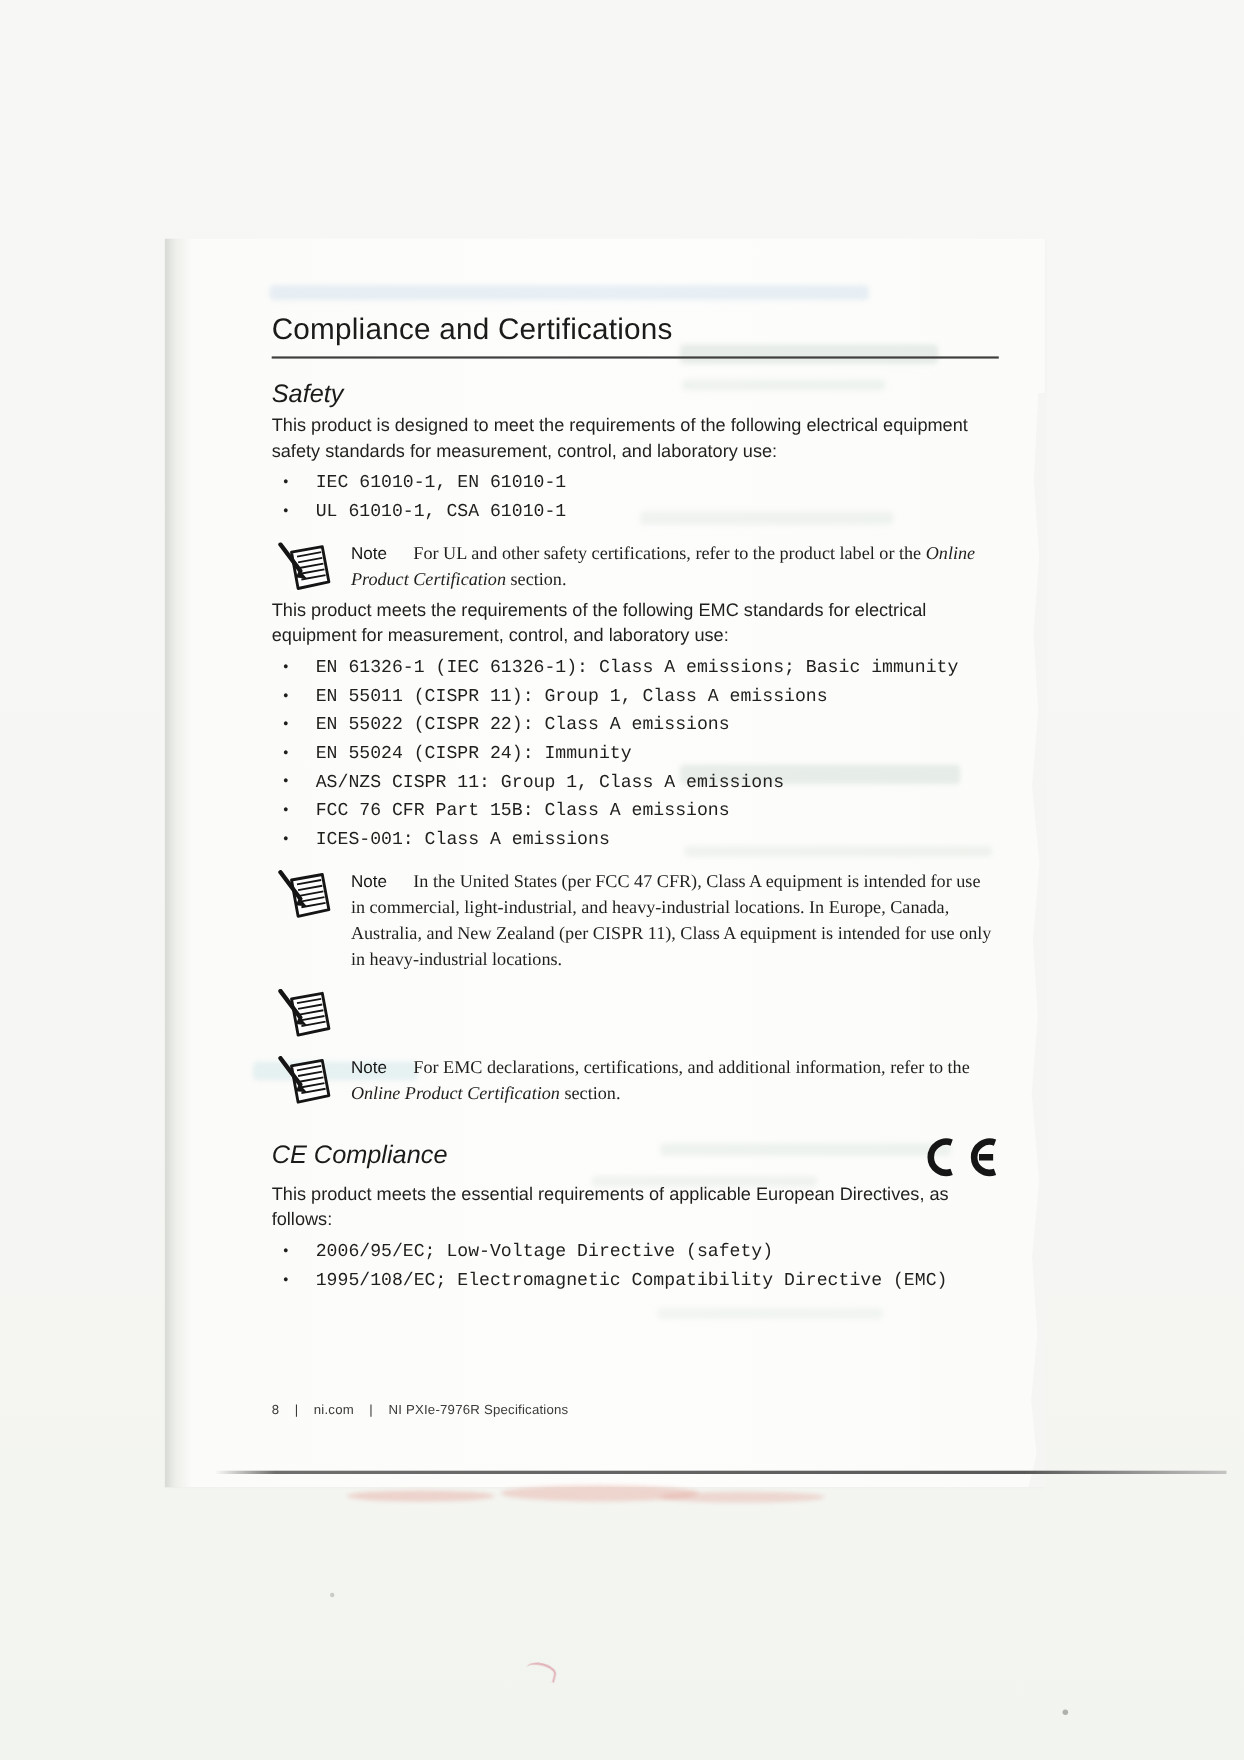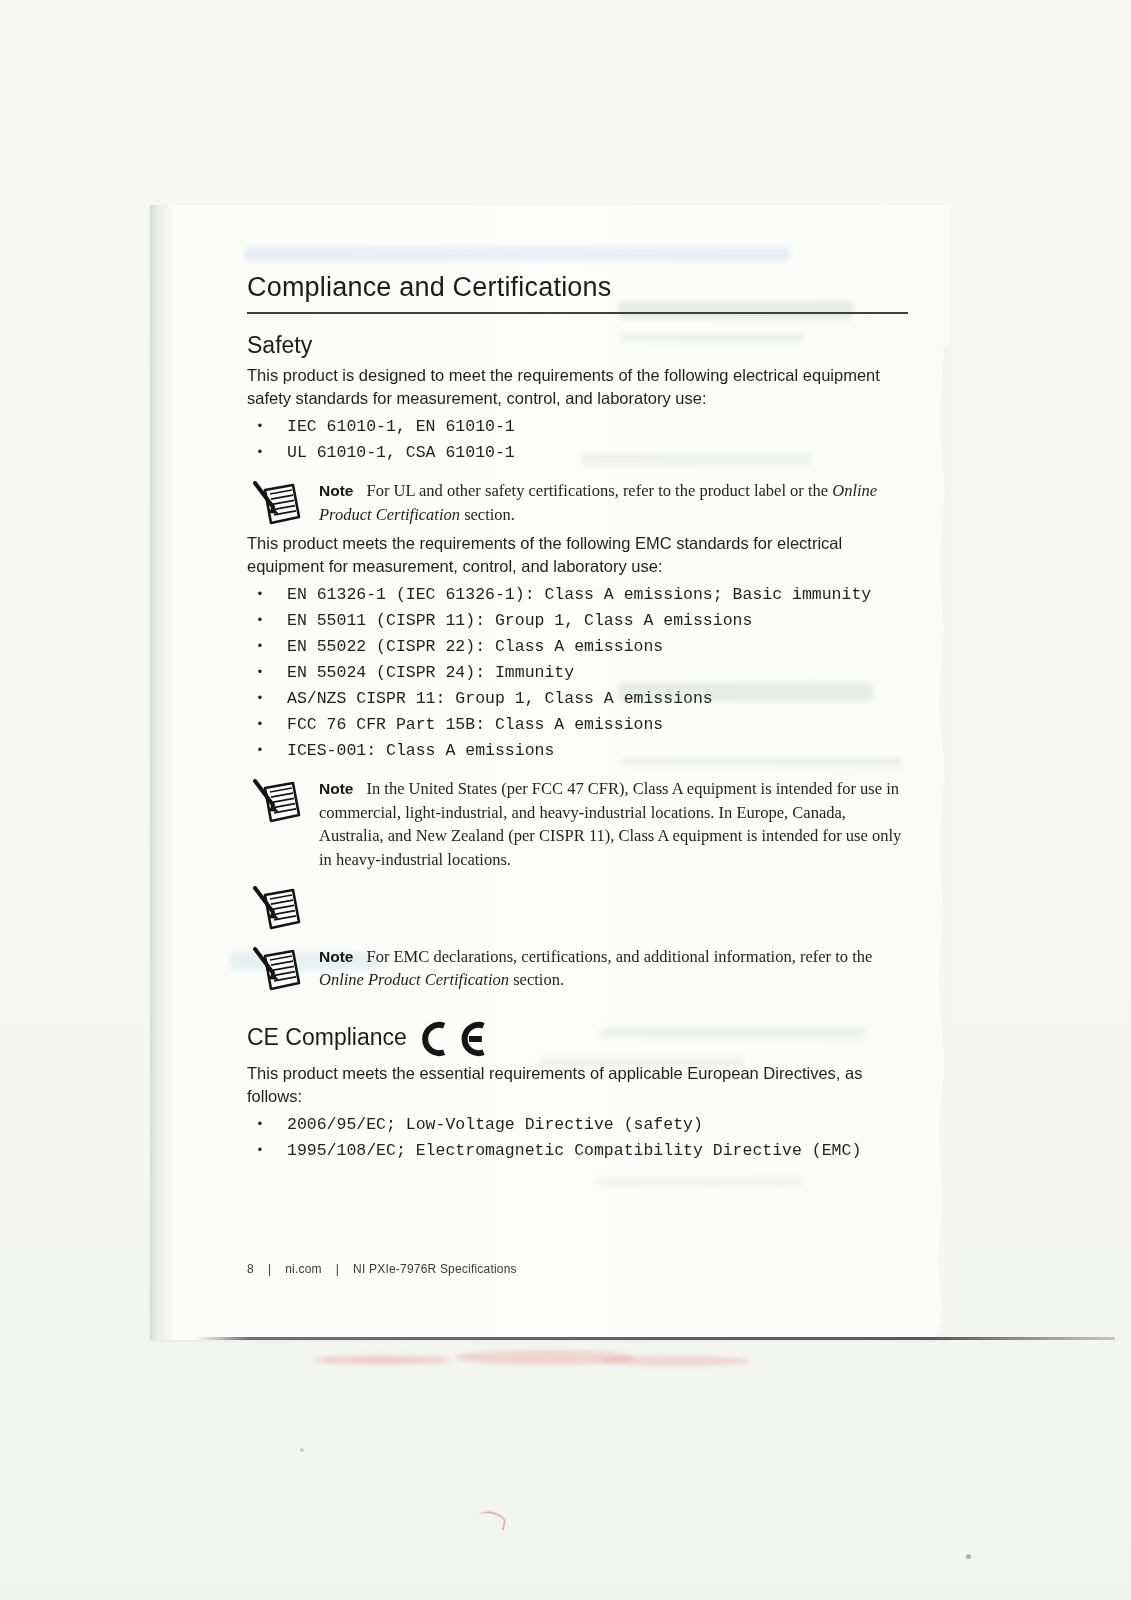--- a/index.html
+++ b/index.html
@@ -1,46 +1,46 @@
 <!DOCTYPE html>
 <html><head>
 <meta charset="utf-8">
 <style>
   html,body{margin:0;padding:0;background:#f6f7f4;}
   .canvas{position:relative;width:1131px;height:1600px;overflow:hidden;
     background:linear-gradient(180deg,#f7f8f5 0%,#f6f7f4 60%,#f2f4ef 100%);
     font-family:"Liberation Sans",sans-serif;}
   
-  .page{position:absolute;left:150px;top:205px;width:800px;height:1135px;
+  .page{position:absolute;left:150px;top:217px;width:800px;height:1135px;
     background:linear-gradient(90deg,#f1f2ee 0%,#fbfbf9 3%,#fdfdfc 50%,#fbfcf9 100%);
     box-shadow:0 1px 2px rgba(0,0,0,0.06);}
   .page-left-edge{position:absolute;left:0;top:0;bottom:0;width:24px;
     background:linear-gradient(90deg,rgba(195,200,192,0.55),rgba(225,228,222,0.35) 40%,rgba(255,255,255,0) 100%);}
   .page-torn-right{position:absolute;right:-1px;top:140px;bottom:0;width:16px;background:#f5f6f3;
     clip-path:polygon(100% 0,100% 100%,0 100%,45% 97%,15% 92%,50% 86%,20% 79%,60% 72%,18% 64%,52% 57%,25% 50%,62% 43%,20% 36%,55% 29%,28% 22%,60% 15%,30% 8%,55% 0);}
   .sheet-bottom-line{position:absolute;left:195px;top:1337px;width:920px;height:3px;
     background:linear-gradient(90deg,rgba(90,90,90,0),rgba(75,75,75,0.8) 6%,rgba(60,60,60,0.85) 80%,rgba(110,110,110,0.35));}
   
   .content{position:relative;padding:67px 42px 0 97px;color:#211f1c;}
   .h1{font-size:27px;font-weight:400;color:#1b1b1b;letter-spacing:0.2px;}
   .rule{margin-top:9px;border-top:2px solid #3f3f3f;height:0;}
-  .h2{font-size:23px;font-weight:400;color:#1b1b1b;margin-top:18px;}
+  .h2{font-size:23px;font-weight:400;color:#1b1b1b;margin-top:18px;font-style:italic;}
   .para{font-family:Liberation Sans, sans-serif;font-size:16.5px;line-height:1.4;margin-top:5px;color:#211f1c;}
   ul.bullets{list-style:none;margin:4px 0 0 0;padding:0;}
   ul.bullets li{position:relative;padding-left:40px;font-family:Liberation Mono, monospace;
     font-size:16.5px;line-height:26px;color:#211f1c;}
   ul.bullets li::before{content:"\2022";position:absolute;left:9px;top:0;font-size:13px;}
   .note{display:flex;margin-top:13px;padding-left:4px;}
   .note-icon{flex:none;width:52px;height:46px;margin-top:2px;}
   .note-body{margin-left:16px;width:593px;font-family:"Liberation Serif",serif;
     font-size:16.5px;line-height:1.42;color:#211f1c;}
-  .note-label{font-family:"Liberation Sans",sans-serif;font-weight:700;font-size:15.5px;
-    display:inline-block;margin-right:13px;color:#161616;}
+  .note-label{font-family:"Liberation Sans",sans-serif;font-weight:400;font-size:15.5px;
+    display:inline-block;margin-right:24px;color:#161616;}
   .it{font-style:italic;}
-  .ce-row{display:flex;align-items:center;margin-top:24px;}
+  .ce-row{display:flex;align-items:center;margin-top:24px;justify-content:space-between;}
   .ce-svg{margin-left:8px;margin-top:4px;}
   .footer{position:absolute;left:97px;bottom:64px;font-size:12px;color:#3a3a3a;
     letter-spacing:0.2px;display:flex;gap:14px;align-items:center;}
   
   .bleed{position:absolute;filter:blur(2.5px);border-radius:4px;pointer-events:none;}
   .smudge{position:absolute;filter:blur(2px);border-radius:50%;pointer-events:none;}
   .curl{position:absolute;width:26px;height:13px;border:2px solid rgba(205,95,115,0.45);
     border-bottom:none;border-left:none;border-radius:50% 50% 0 0;filter:blur(0.6px);transform:rotate(14deg);}
   .speck{position:absolute;border-radius:50%;}
 </style>

